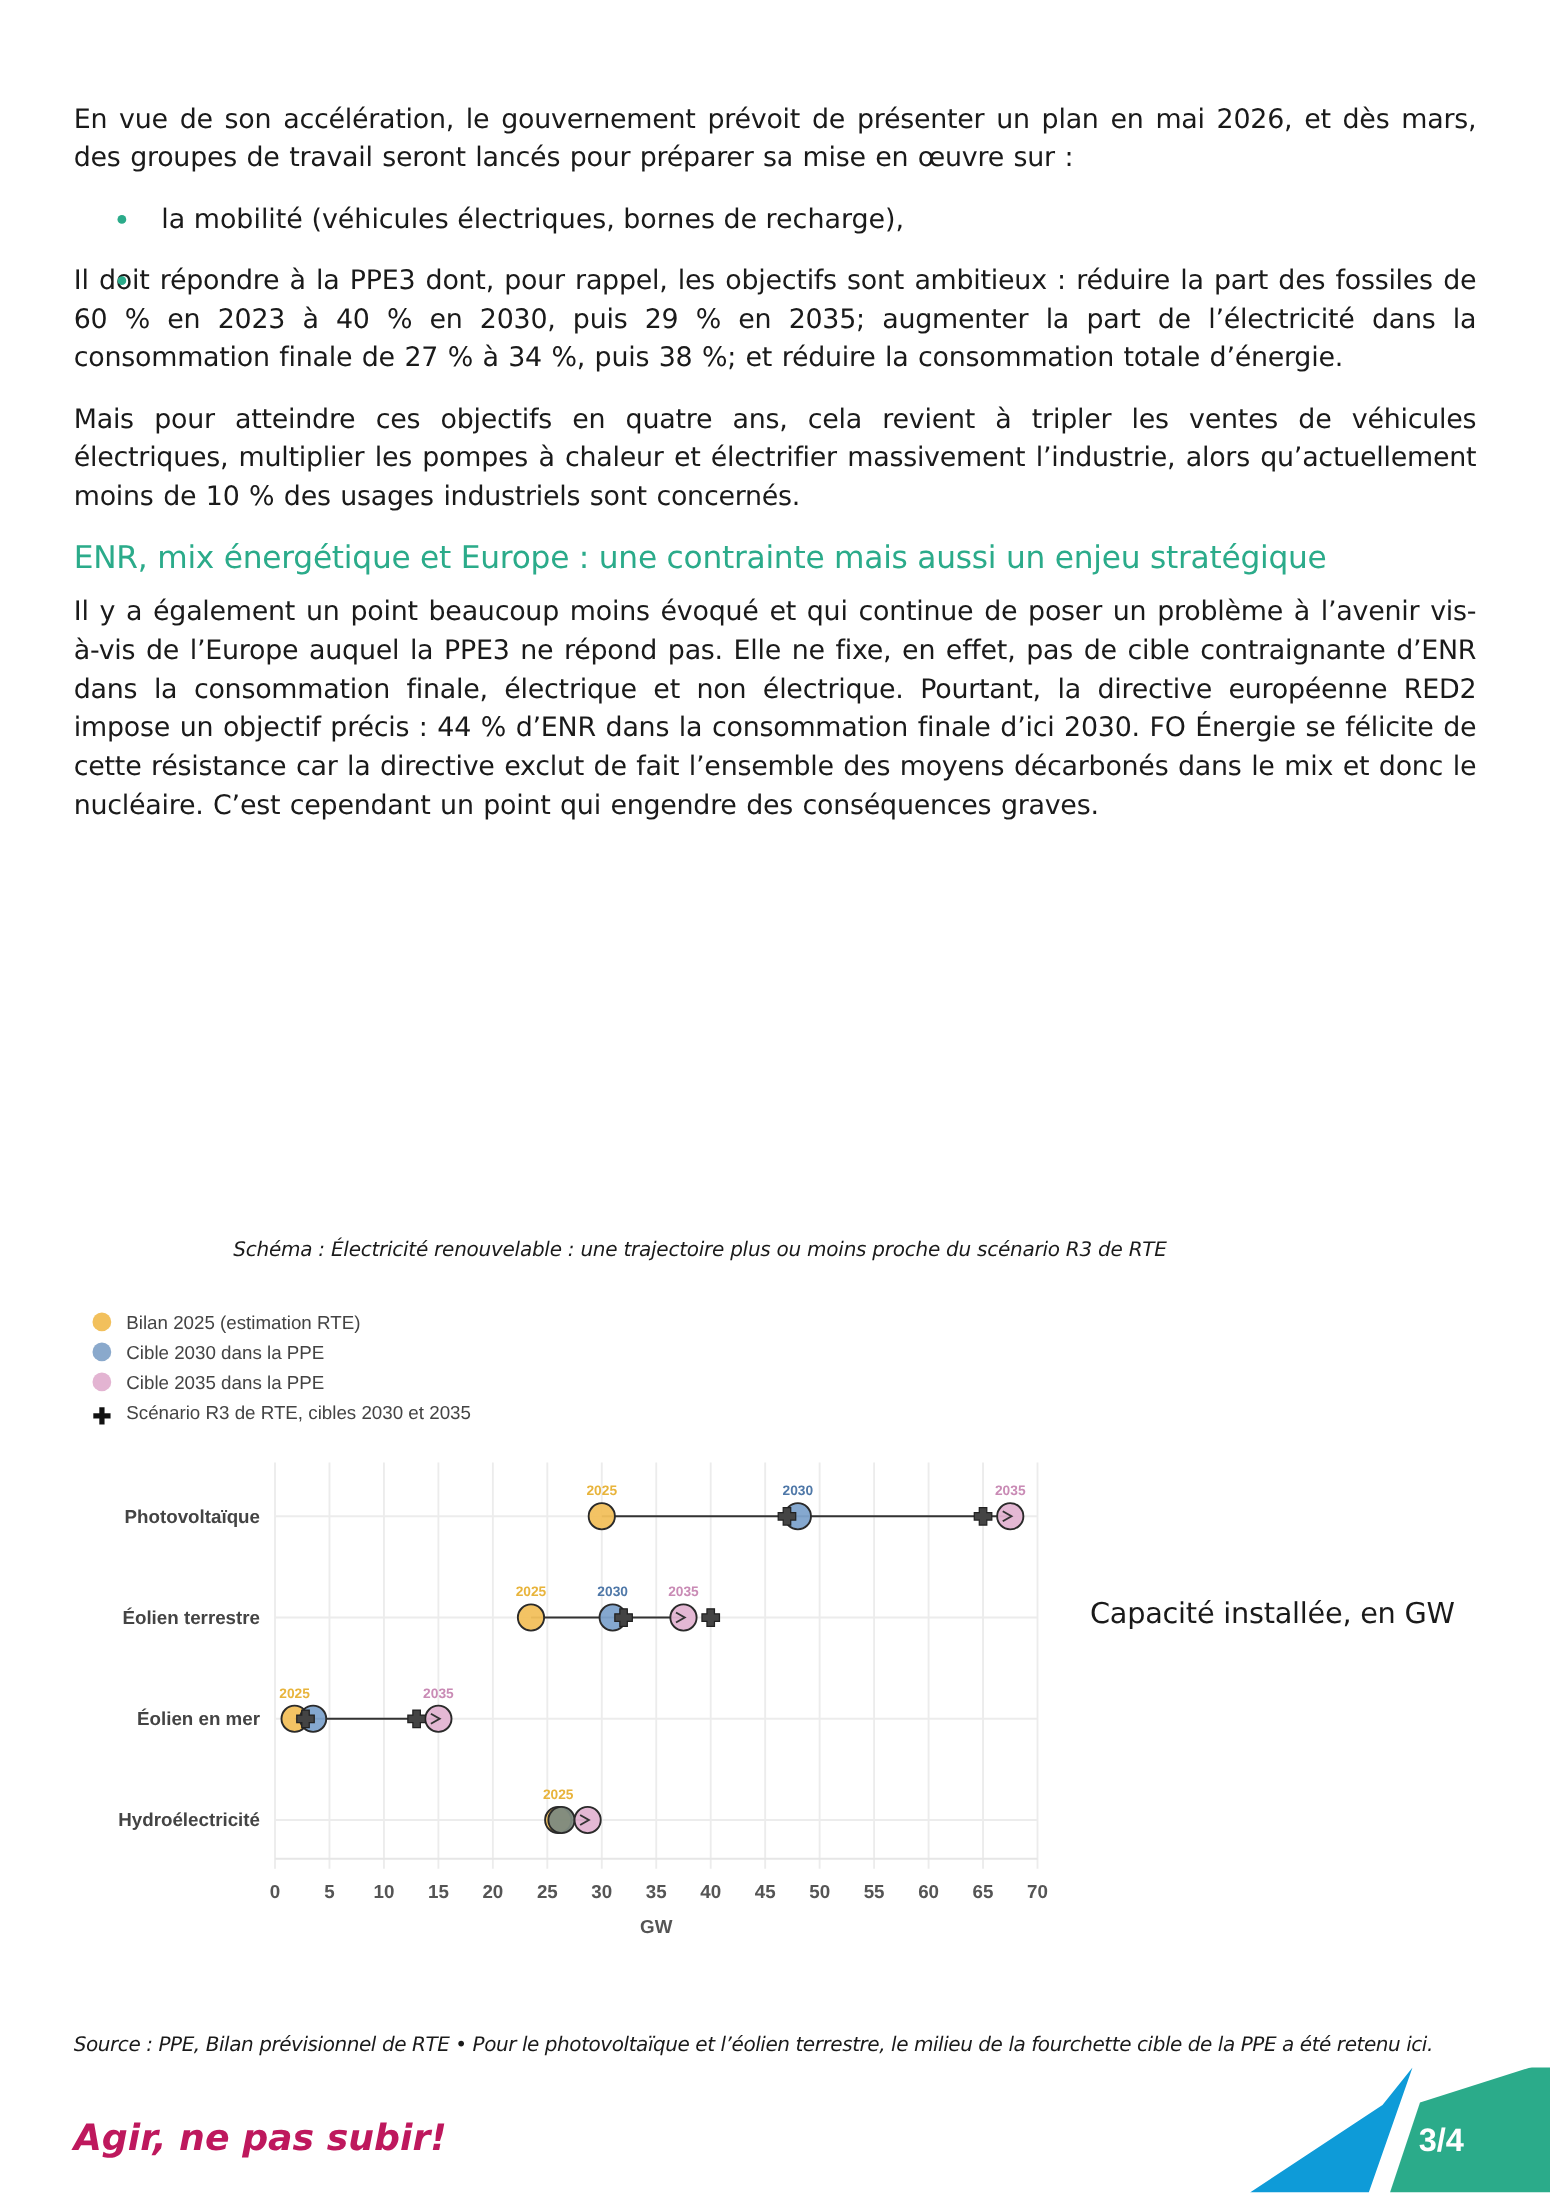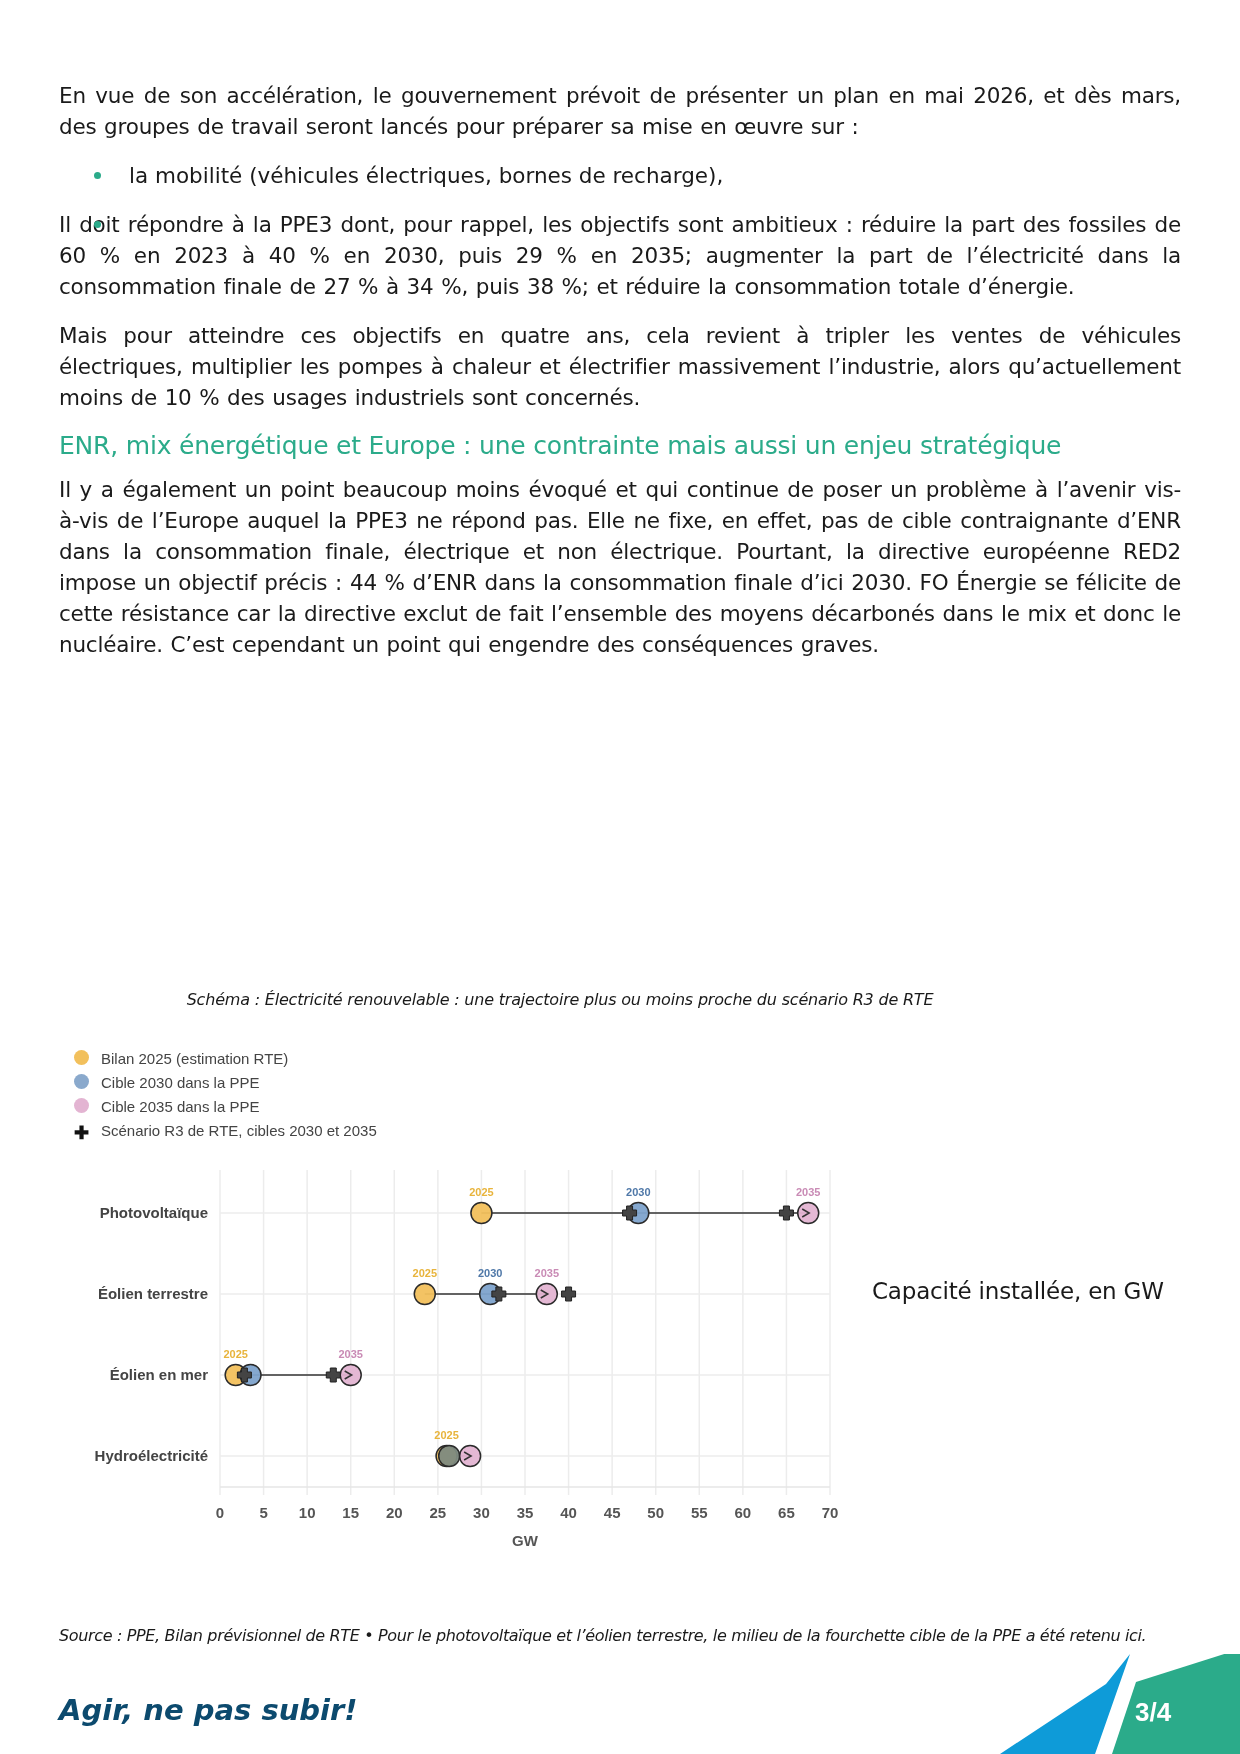--- a/index.html
+++ b/index.html
@@ -15,21 +15,21 @@
   h2.section { color: #2bab8a; font-size: 25px; font-weight: normal; margin: 6px 0 14px 0; letter-spacing: -0.2px; }
   .caption { position: absolute; left: 0; width: 1120px; top: 990px; text-align: center; font-style: italic;
              font-size: 16px; letter-spacing: -0.2px; }
   .chart-box { position: absolute; left: 60px; top: 1040px; width: 800px; height: 520px; }
   .legend { position: absolute; left: 14px; top: 10px; font-family: "Liberation Sans", sans-serif; font-size: 15px; color: #444; }
   .legend .row { height: 24px; display: flex; align-items: flex-start; }
   .legend .sw { width: 15px; height: 15px; border-radius: 50%; margin-right: 12px; }
   .legend .plus { width: 15px; margin-right: 12px; font-weight: bold; font-size: 18px; color: #111; text-align: center; }
   .side-label { position: absolute; left: 872px; top: 1278px; font-size: 23px; letter-spacing: -0.2px; }
   .source { position: absolute; left: 59px; top: 1608px; font-size: 16px; font-style: italic; letter-spacing: -0.35px; margin-top: 18px; }
-  .slogan { position: absolute; left: 59px; top: 1693px; font-size: 29px; font-style: italic; font-weight: bold; color: #0c4a6e; }
+  .slogan { position: absolute; left: 59px; top: 1693px; font-size: 29px; font-style: italic; font-weight: bold; color: #be185d; }
   .corner { position: absolute; right: 0; bottom: 0; width: 240px; height: 100px; }
   .pagenum { position: absolute; left: 1135px; top: 1697px; font-size: 26px; font-weight: bold; color: #ffffff; font-family: "Liberation Sans", sans-serif; }
 </style>
 </head>
 <body>
 
 <div class="page">
   <p class="body">En vue de son accélération, le gouvernement prévoit de présenter un plan en mai 2026, et dès mars, des groupes de travail seront lancés pour préparer sa mise en œuvre sur :</p>
   <ul class="bullets">
     <li><span class="dot"></span><span>la mobilité (véhicules électriques, bornes de recharge),</span></li>

